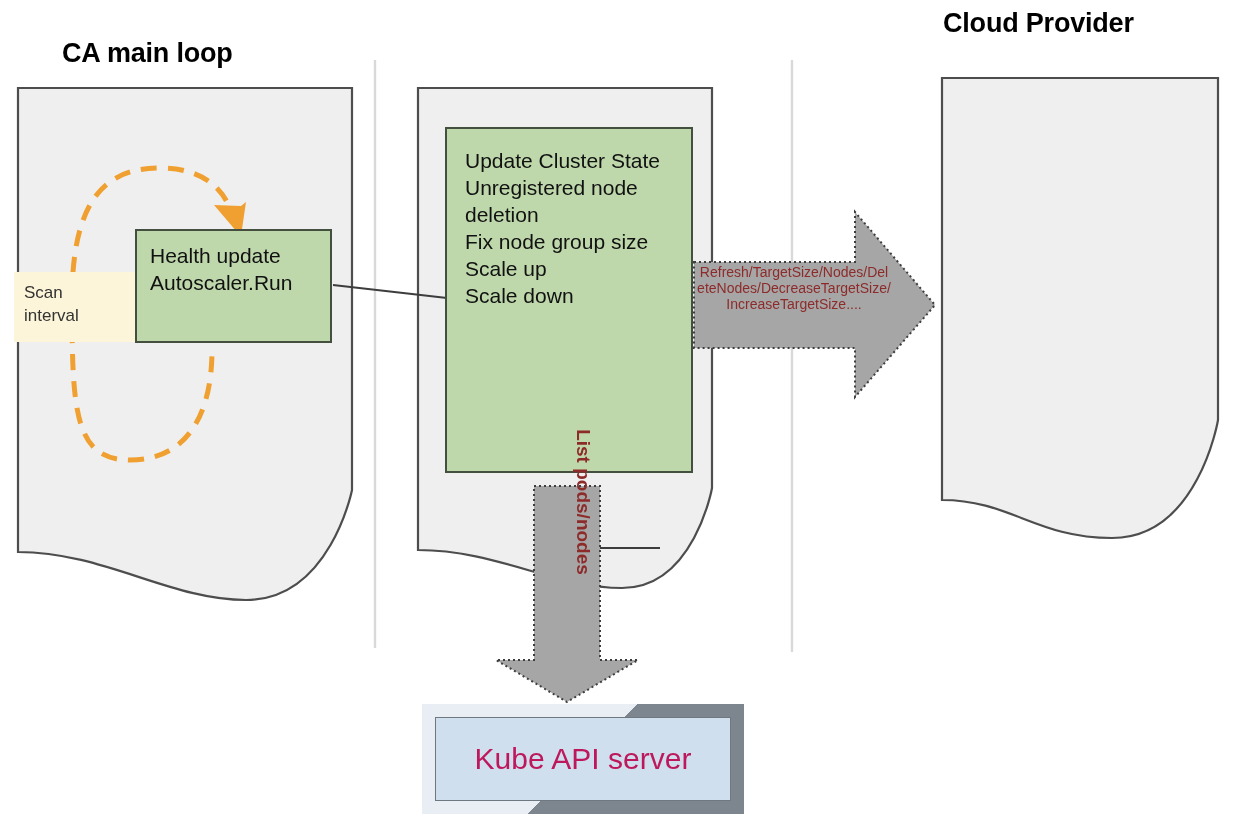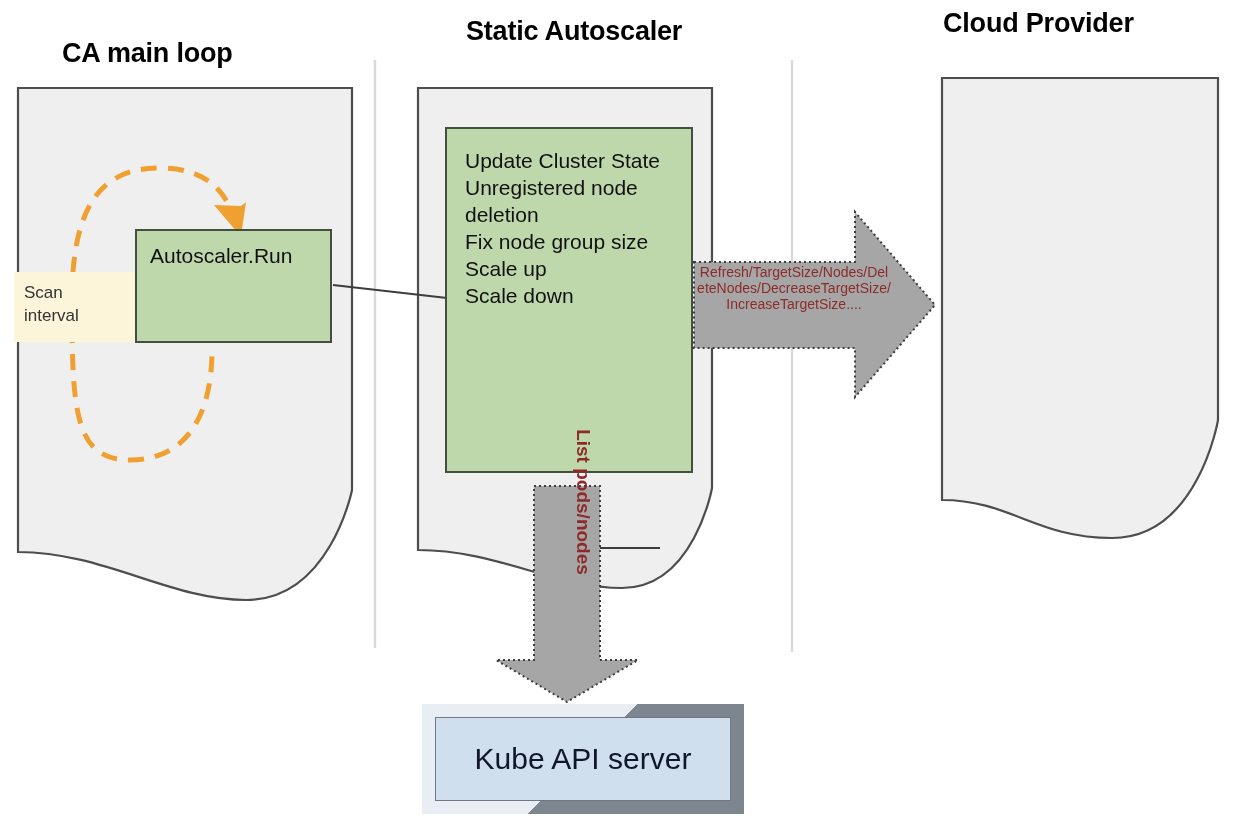--- a/index.html
+++ b/index.html
@@ -100,21 +100,21 @@
     left: 13px;
     top: 13px;
     right: 13px;
     bottom: 13px;
     background: #cfdfee;
     border: 1px solid #6f7880;
     display: flex;
     align-items: center;
     justify-content: center;
     font-size: 30px;
-    color: #0f172a;
+    color: #be185d;
   }
 
   .arrow-label-h {
     position: absolute;
     left: 696px;
     top: 264px;
     width: 196px;
     text-align: center;
     font-size: 14px;
     line-height: 16px;
@@ -172,29 +172,29 @@
     <line x1="333" y1="285" x2="447" y2="298" stroke="#3d3d3d" stroke-width="2"></line>
 
     <line x1="600" y1="548" x2="660" y2="548" stroke="#3d3d3d" stroke-width="2"></line>
 
     <path d="M694,262 L855,262 L855,212 L935,305 L855,397 L855,348 L694,348 Z" fill="#a6a6a6" stroke="#3d3d3d" stroke-width="2" stroke-dasharray="2 3" stroke-linejoin="miter"></path>
 
     <path d="M534,486 L600,486 L600,660 L638,660 L567,702 L496,660 L534,660 Z" fill="#a6a6a6" stroke="#3d3d3d" stroke-width="2" stroke-dasharray="2 3" stroke-linejoin="miter"></path>
   </svg>
 
   <div class="lane-title" id="title-ca">CA main loop</div>
-  <div class="lane-title" id="title-sa">Static Autoscaler</div>
   <div class="lane-title" id="title-cp">Cloud Provider</div>
 
   <div class="txt-box" id="box-scan">
     <div>Scan</div>
     <div>interval</div>
   </div>
 
   <div class="txt-box" id="box-metrics">
+    <div>Health update</div>
     <div>Autoscaler.Run</div>
   </div>
 
   <div class="txt-box" id="box-sa-steps">
     <div>Update Cluster State</div>
     <div>Unregistered node</div>
     <div>deletion</div>
     <div>Fix node group size</div>
     <div>Scale up</div>
     <div>Scale down</div>

